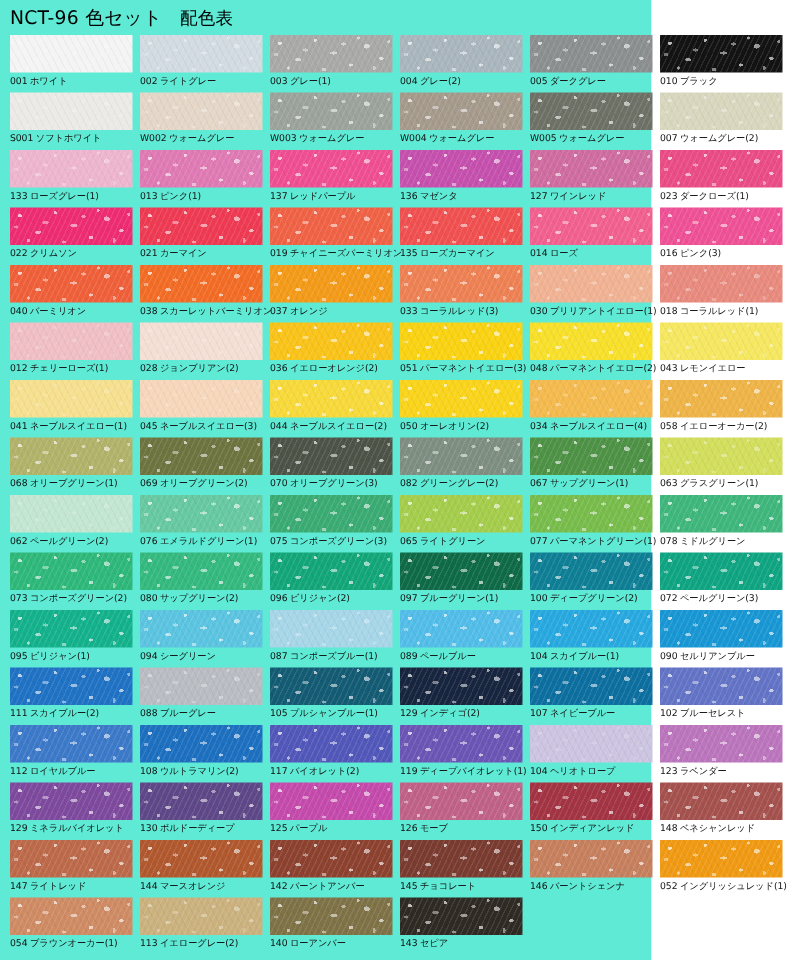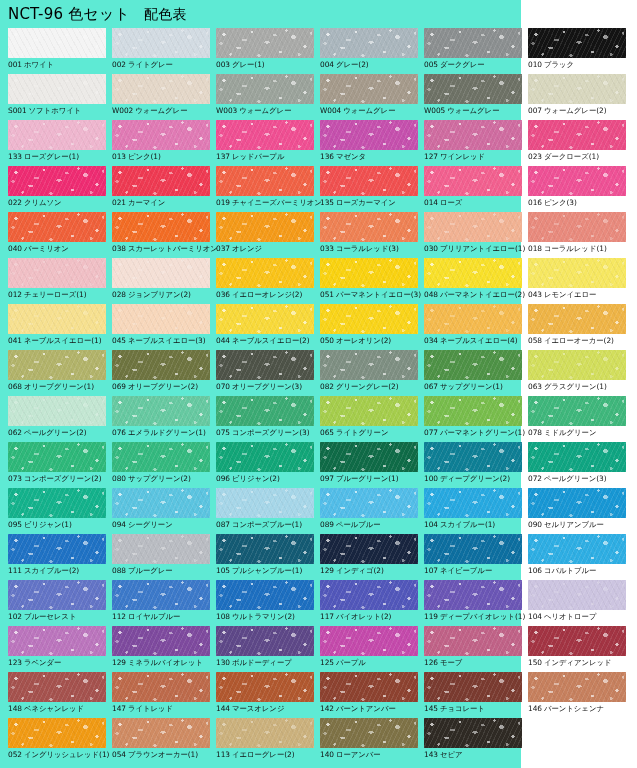--- a/index.html
+++ b/index.html
@@ -414,24 +414,20 @@
       </div>
       <div class="cell">
         <div class="swatch" style="background: rgb(24, 37, 63);"></div>
         <div class="caption"><span class="code">129</span><span class="name">インディゴ(2)</span></div>
       </div>
       <div class="cell">
         <div class="swatch" style="background: rgb(13, 111, 160);"></div>
         <div class="caption"><span class="code">107</span><span class="name">ネイビーブルー</span></div>
       </div>
       <div class="cell">
-        <div class="swatch" style="background: rgb(46, 174, 227);"></div>
-        <div class="caption"><span class="code">106</span><span class="name">コバルトブルー</span></div>
-      </div>
-      <div class="cell">
         <div class="swatch" style="background: rgb(99, 116, 198);"></div>
         <div class="caption"><span class="code">102</span><span class="name">ブルーセレスト</span></div>
       </div>
       <div class="cell">
         <div class="swatch" style="background: rgb(60, 121, 201);"></div>
         <div class="caption"><span class="code">112</span><span class="name">ロイヤルブルー</span></div>
       </div>
       <div class="cell">
         <div class="swatch" style="background: rgb(29, 111, 192);"></div>
         <div class="caption"><span class="code">108</span><span class="name">ウルトラマリン(2)</span></div>

